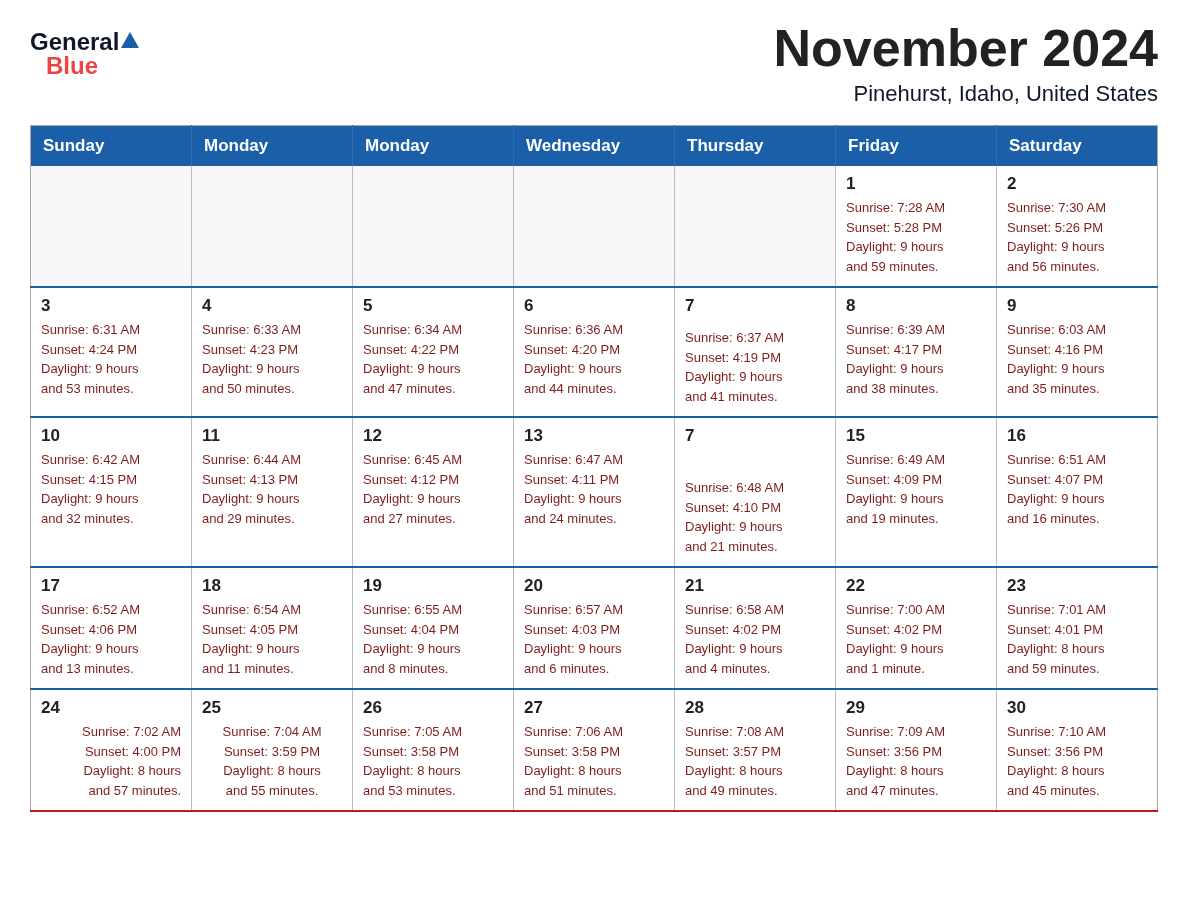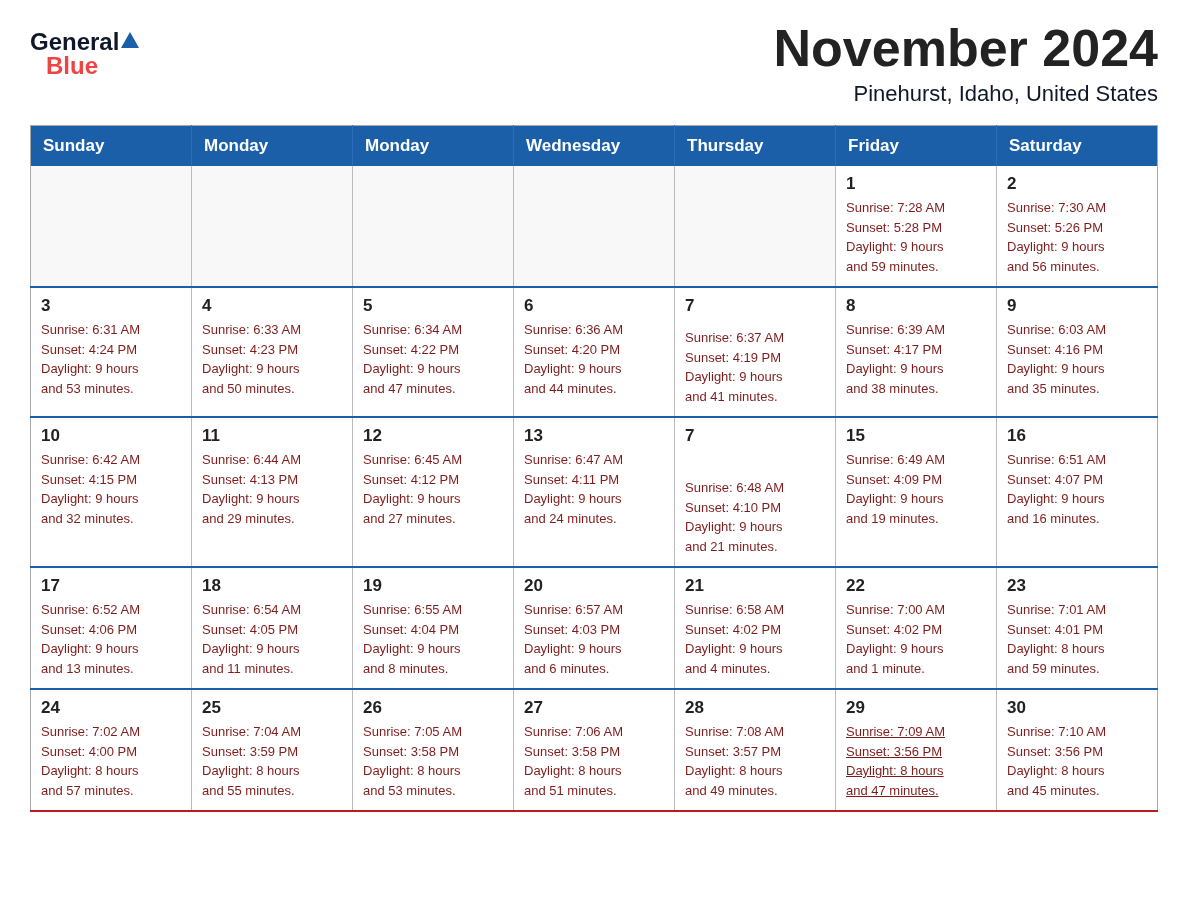--- a/index.html
+++ b/index.html
@@ -311,28 +311,28 @@
           <span class="day-num">23</span>
           <div class="day-info" style="white-space: pre-line;">Sunrise: 7:01 AM
 Sunset: 4:01 PM
 Daylight: 8 hours
 and 59 minutes.</div>
         </td>
       </tr>
       <tr>
         <td>
           <span class="day-num">24</span>
-          <div class="day-info" style="white-space: pre-line;">Sunrise: 7:02 AM
+          <div class="day-info" style="white-space: pre-line; text-align: right;">Sunrise: 7:02 AM
 Sunset: 4:00 PM
 Daylight: 8 hours
 and 57 minutes.</div>
         </td>
         <td>
           <span class="day-num">25</span>
-          <div class="day-info" style="white-space: pre-line;">Sunrise: 7:04 AM
+          <div class="day-info" style="white-space: pre-line; text-align: center;">Sunrise: 7:04 AM
 Sunset: 3:59 PM
 Daylight: 8 hours
 and 55 minutes.</div>
         </td>
         <td>
           <span class="day-num">26</span>
           <div class="day-info" style="white-space: pre-line;">Sunrise: 7:05 AM
 Sunset: 3:58 PM
 Daylight: 8 hours
 and 53 minutes.</div>
@@ -346,21 +346,21 @@
         </td>
         <td>
           <span class="day-num">28</span>
           <div class="day-info" style="white-space: pre-line;">Sunrise: 7:08 AM
 Sunset: 3:57 PM
 Daylight: 8 hours
 and 49 minutes.</div>
         </td>
         <td>
           <span class="day-num">29</span>
-          <div class="day-info" style="white-space: pre-line; text-decoration: underline;">Sunrise: 7:09 AM
+          <div class="day-info" style="white-space: pre-line;">Sunrise: 7:09 AM
 Sunset: 3:56 PM
 Daylight: 8 hours
 and 47 minutes.</div>
         </td>
         <td>
           <span class="day-num">30</span>
           <div class="day-info" style="white-space: pre-line;">Sunrise: 7:10 AM
 Sunset: 3:56 PM
 Daylight: 8 hours
 and 45 minutes.</div>

